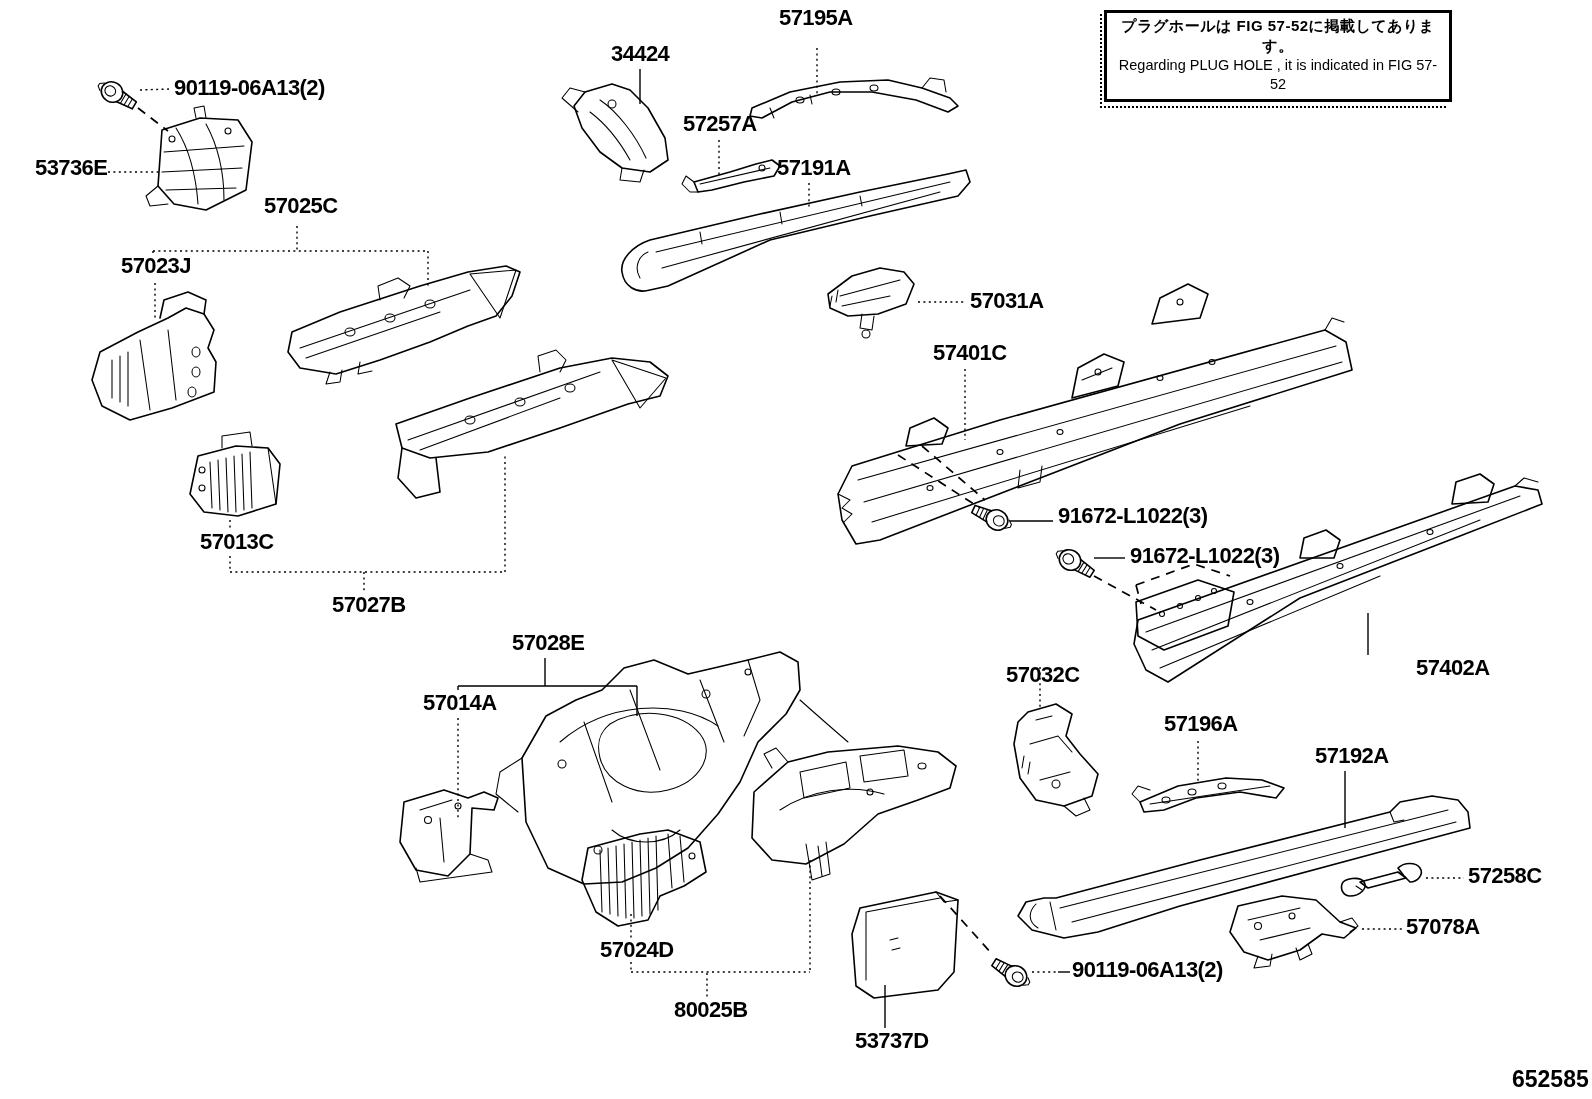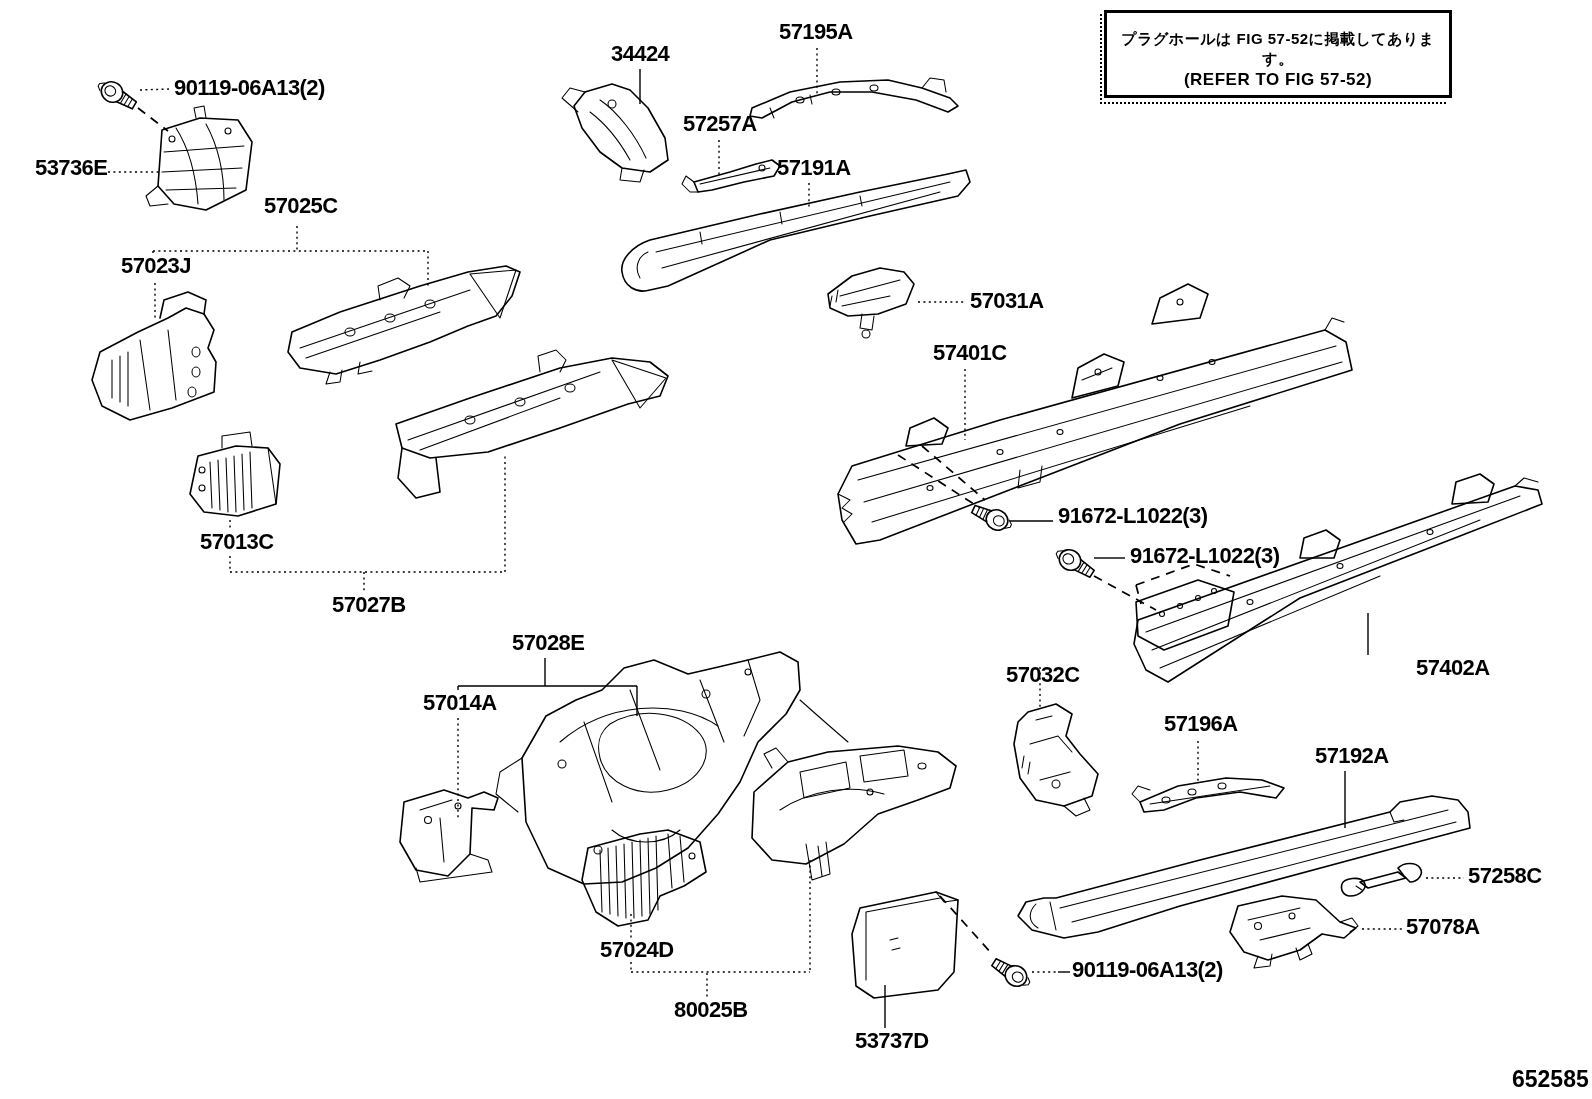--- a/index.html
+++ b/index.html
@@ -3,21 +3,21 @@
 <meta charset="utf-8">
 <style>
   html,body{margin:0;padding:0;background:#fff;}
   #stage{position:relative;width:1592px;height:1099px;background:#fff;overflow:hidden;
          font-family:"Liberation Sans",sans-serif;color:#000;}
   #art{position:absolute;left:0;top:0;}
   .lbl{position:absolute;font:700 22px/24px "Liberation Sans",sans-serif;
        letter-spacing:-0.6px;white-space:nowrap;color:#000;}
   .fig-num{position:absolute;left:1512px;top:1066px;font:700 23px/26px "Liberation Sans",sans-serif;}
   .note-wrap{position:absolute;left:1104px;top:10px;}
-  .note-box{border:3px solid #000;background:#fff;width:334px;padding:16px 4px 5px;text-align:center;}
+  .note-box{border:3px solid #000;background:#fff;width:334px;padding:3px 4px 5px;text-align:center;}
   .note-wrap::before{content:"";position:absolute;left:-4px;top:4px;bottom:-6px;border-left:2px dotted #000;}
   .note-wrap::after{content:"";position:absolute;left:-4px;right:6px;bottom:-6px;border-bottom:2px dotted #000;}
   .note-l1{font-size:15px;font-weight:700;letter-spacing:0.5px;line-height:20px;}
   .note-l2{font-size:14.5px;font-weight:400;line-height:19px;}
   .note-l3{font-size:17px;font-weight:700;line-height:21px;letter-spacing:0.5px;}
   
   .o{fill:none;stroke:#000;stroke-width:1.6;stroke-linejoin:round;stroke-linecap:round}
   .d{fill:none;stroke:#000;stroke-width:1.05;stroke-linejoin:round;stroke-linecap:round}
   .ld{fill:none;stroke:#000;stroke-width:1.4;stroke-dasharray:2 3.4}
   .ls{fill:none;stroke:#000;stroke-width:1.4}
@@ -266,31 +266,31 @@
     <circle class="d" cx="562" cy="764" r="4"></circle>
         <circle class="d" cx="706" cy="694" r="4"></circle>
     <circle class="d" cx="748" cy="672" r="3"></circle>
         <circle class="d" cx="598" cy="850" r="4"></circle>
   </g>
 </svg>
 
   <div class="note-wrap">
     <div class="note-box">
       <div class="note-l1">プラグホールは FIG 57-52に掲載してあります。</div>
-      <div class="note-l3">(REFER TO FIG 57-52)</div>
+      <div class="note-l2">Regarding  PLUG  HOLE , it is indicated in FIG 57-52</div>
     </div>
   </div>
 
   <div class="lbl" style="left:174px;top:76px">90119-06A13(2)</div>
   <div class="lbl" style="left:35px;top:156px">53736E</div>
   <div class="lbl" style="left:264px;top:194px">57025C</div>
   <div class="lbl" style="left:121px;top:254px">57023J</div>
   <div class="lbl" style="left:611px;top:42px">34424</div>
   <div class="lbl" style="left:683px;top:112px">57257A</div>
-  <div class="lbl" style="left:779px;top:20px">57195A</div>
+  <div class="lbl" style="left:779px;top:6px">57195A</div>
   <div class="lbl" style="left:777px;top:156px">57191A</div>
   <div class="lbl" style="left:970px;top:289px">57031A</div>
   <div class="lbl" style="left:933px;top:341px">57401C</div>
   <div class="lbl" style="left:1058px;top:504px">91672-L1022(3)</div>
   <div class="lbl" style="left:1130px;top:544px">91672-L1022(3)</div>
   <div class="lbl" style="left:1416px;top:656px">57402A</div>
   <div class="lbl" style="left:1006px;top:663px">57032C</div>
   <div class="lbl" style="left:200px;top:530px">57013C</div>
   <div class="lbl" style="left:332px;top:593px">57027B</div>
   <div class="lbl" style="left:512px;top:631px">57028E</div>

